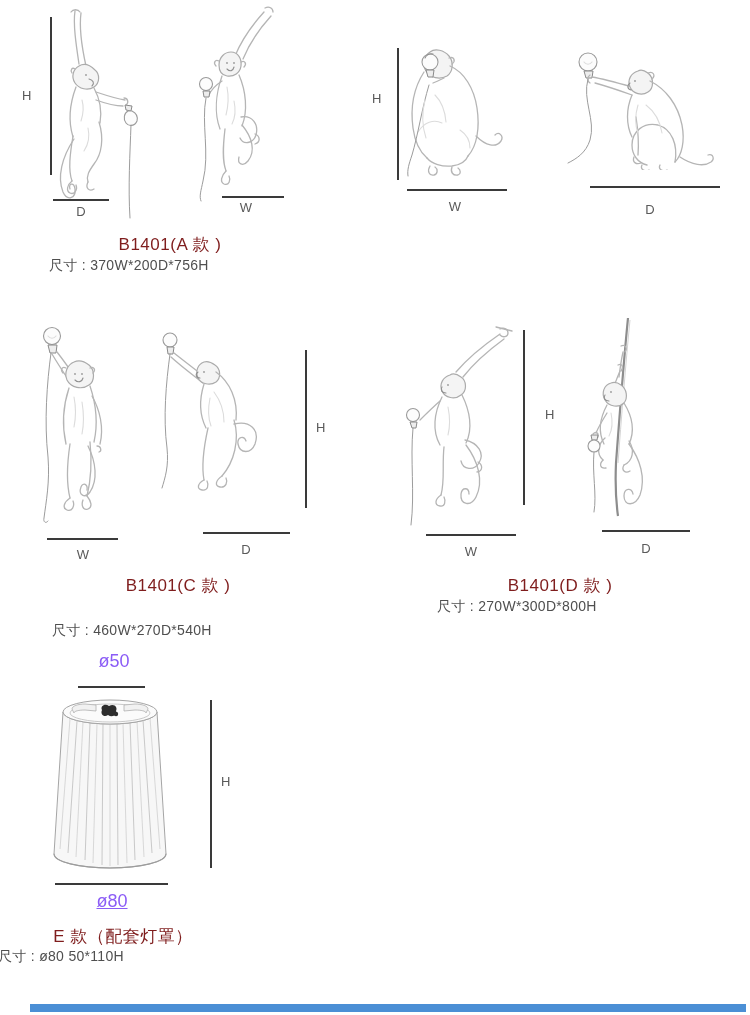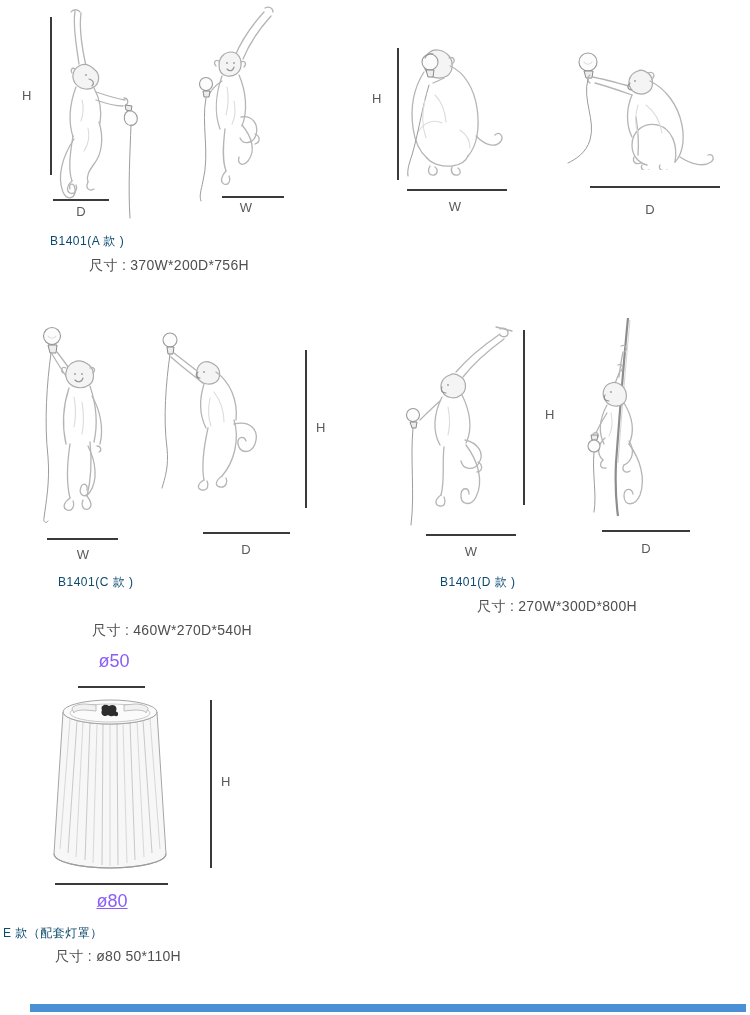--- a/index.html
+++ b/index.html
@@ -3,22 +3,22 @@
 <meta charset="utf-8">
 <style>
   html,body{margin:0;padding:0;background:#fff;}
   #canvas{position:relative;width:750px;height:1015px;background:#ffffff;overflow:hidden;
     font-family:"Liberation Sans","DejaVu Sans",sans-serif;}
   .abs{position:absolute;}
   .hline{position:absolute;height:1.6px;background:#3a3a3a;}
   .vline{position:absolute;width:1.6px;background:#3a3a3a;}
   .dim-label{position:absolute;font-size:13px;color:#5a5a5a;transform:translateX(-50%);white-space:nowrap;}
   .dim-label.noshift{transform:none;}
-  .panel-title{position:absolute;width:240px;font-size:12px;color:#0c4a6e;letter-spacing:.5px;white-space:nowrap;}
-  .panel-size{position:absolute;width:240px;text-align:center;font-size:14px;color:#4f4f4f;letter-spacing:.3px;white-space:nowrap;}
+  .panel-title{position:absolute;width:240px;text-align:center;font-size:17px;color:#7f1d1d;letter-spacing:.5px;white-space:nowrap;}
+  .panel-size{position:absolute;width:240px;font-size:14px;color:#4f4f4f;letter-spacing:.3px;white-space:nowrap;}
   .dia-label{position:absolute;font-size:18px;color:#8b5cf6;transform:translateX(-50%);white-space:nowrap;}
   .accent-bar{position:absolute;left:30px;top:1004px;width:716px;height:8px;background:#4b8fd5;}
   
   .sk{fill:none;stroke:#b5b5b5;stroke-width:1.3;stroke-linecap:round;stroke-linejoin:round;}
   .sk2{fill:none;stroke:#dcdcdc;stroke-width:1.1;stroke-linecap:round;}
   .head{fill:#f4f4f4;stroke:#ababab;stroke-width:1.2;}
   .dark{fill:none;stroke:#8f8f8f;stroke-width:1.1;stroke-linecap:round;}
   .bulb{fill:#fcfcfc;stroke:#9b9b9b;stroke-width:1.1;}
   .socket{fill:#ededed;stroke:#8a8a8a;stroke-width:1;}
   .cord{fill:none;stroke:#9c9c9c;stroke-width:1;stroke-linecap:round;}

